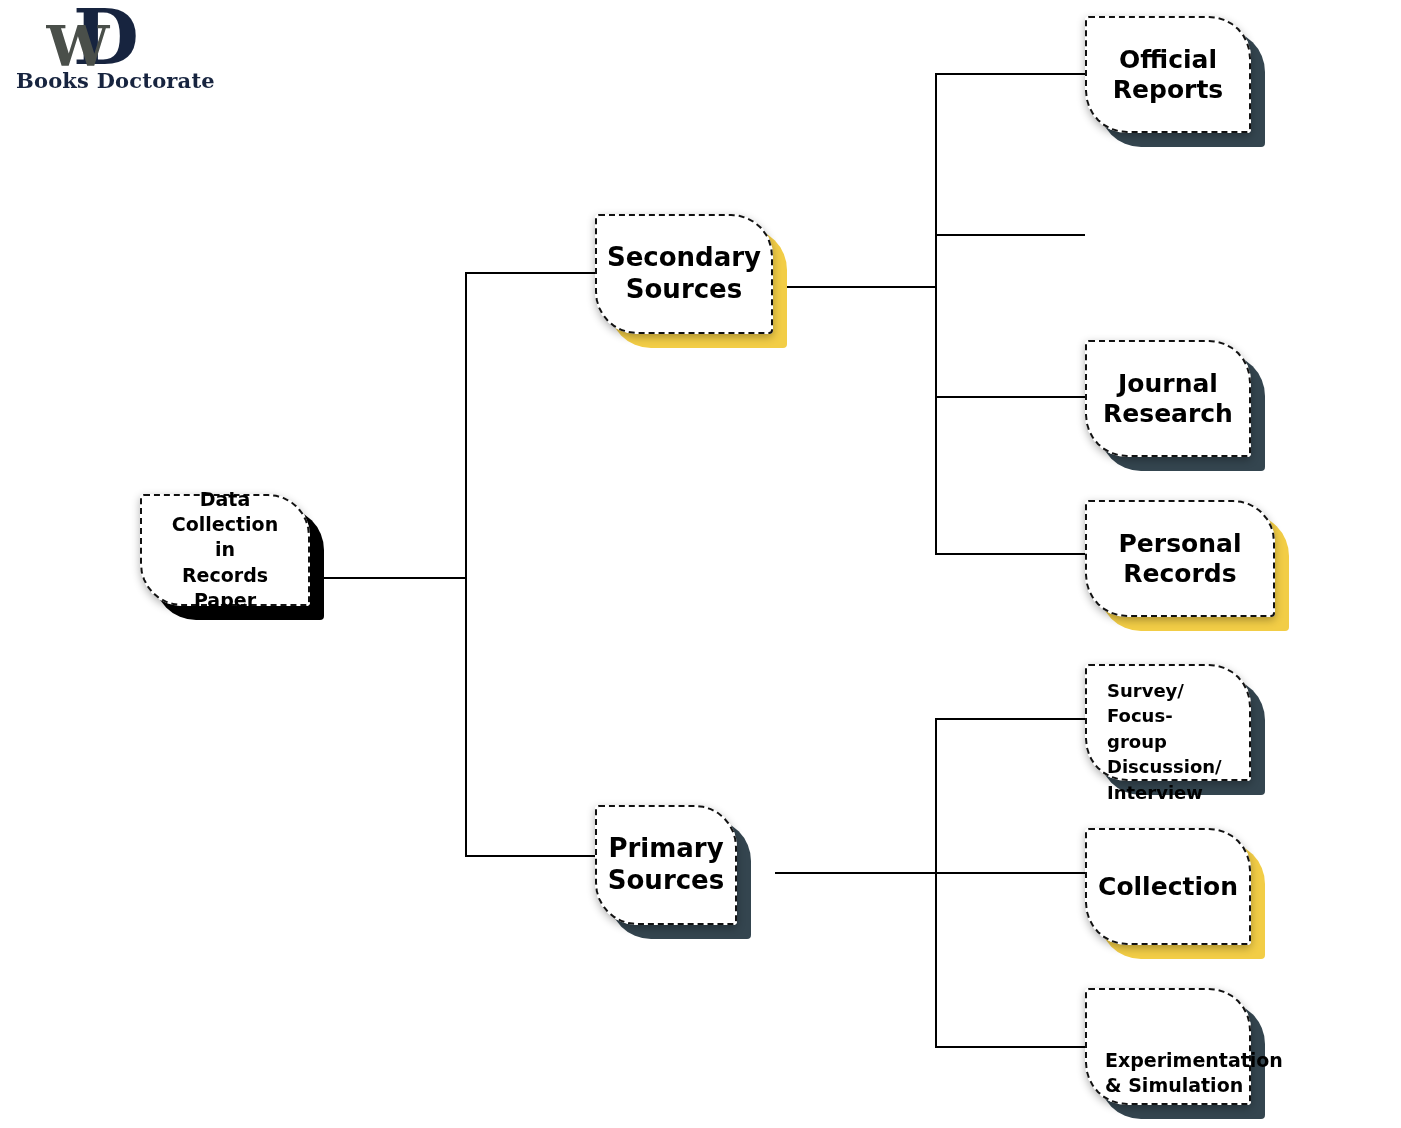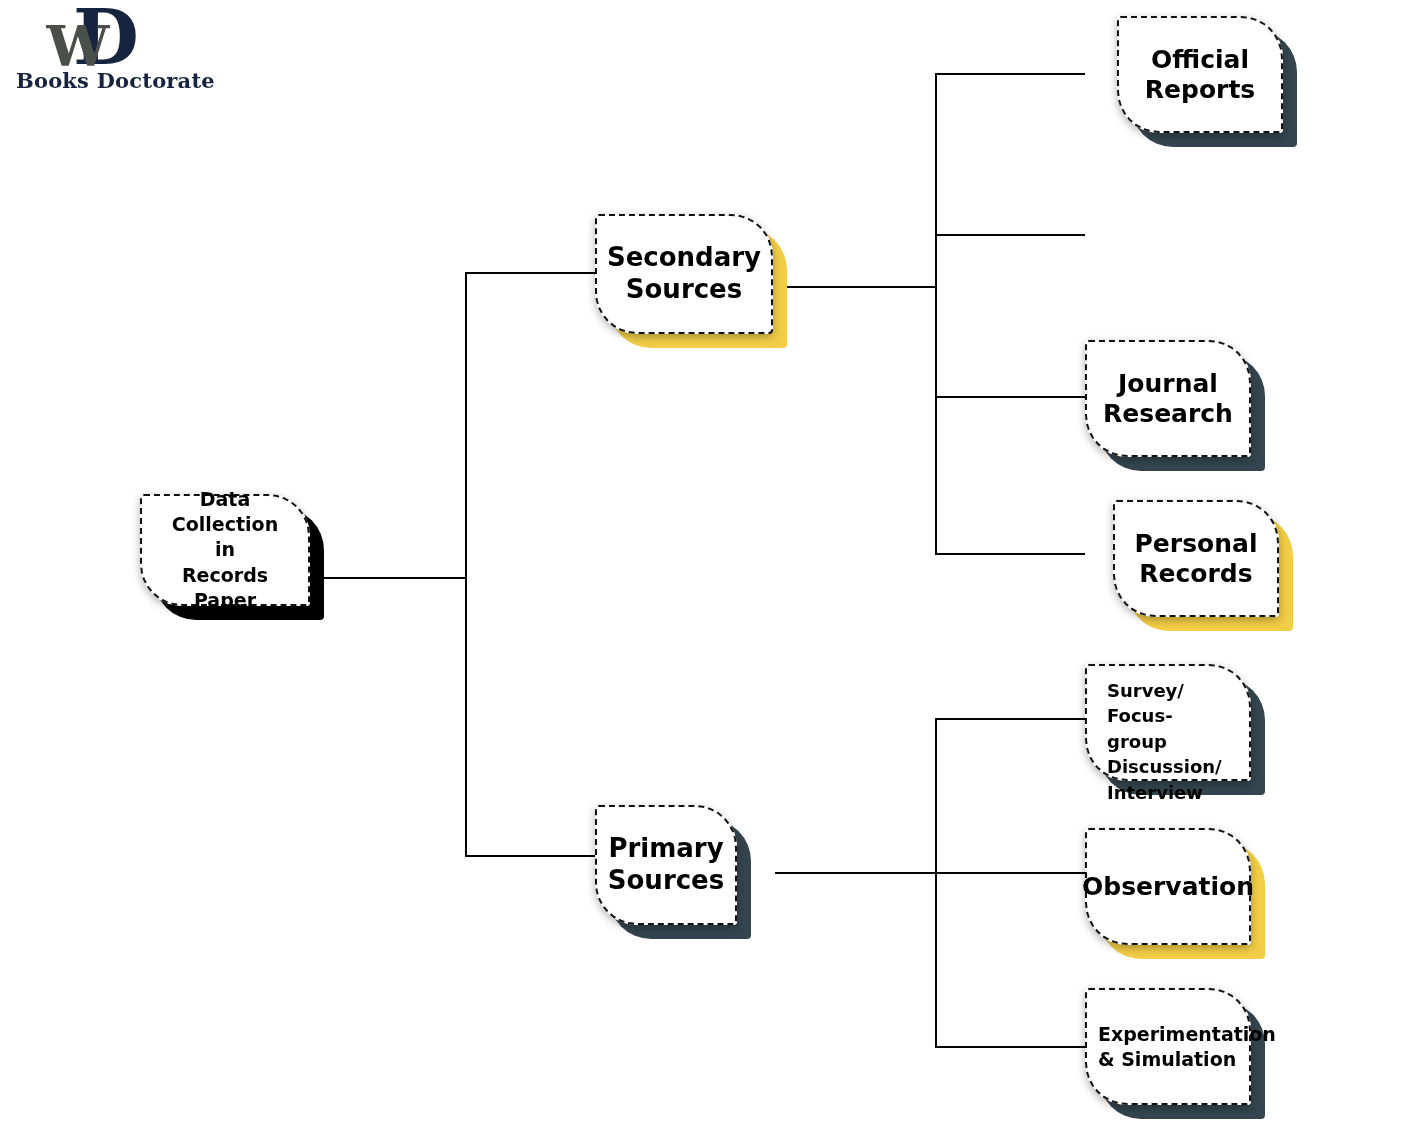--- a/index.html
+++ b/index.html
@@ -105,21 +105,21 @@
   
   .node.shadow-black  .shadow { background: #000000; }
   .node.shadow-navy   .shadow { background: #34454f; }
   .node.shadow-yellow .shadow { background: #f2cd46; }
 
   .node.root .label     { font-size: 19px; line-height: 1.32; }
   .node.branch .label   { font-size: 26px; line-height: 1.22; }
   .node.leaf .label     { font-size: 25px; line-height: 1.18; }
   .node.leaf-small .box { justify-content: flex-start; padding-left: 20px; }
   .node.leaf-small .label { font-size: 18px; text-align: left; line-height: 1.42; margin-top: 38px; }
-  .node.leaf-xsmall .box { justify-content: flex-start; padding-left: 11px; }
+  .node.leaf-xsmall .box { justify-content: flex-start; padding-left: 18px; align-items: flex-end; }
   .node.leaf-xsmall .label { font-size: 19px; text-align: left; line-height: 1.28; }
 </style>
 </head>
 <body>
 
 <div id="canvas">
 
   <div class="logo">
     <svg class="logo-mark" viewBox="0 0 180 72">
       <text x="98" y="58" font-family="DejaVu Serif, Liberation Serif, serif" font-size="76" font-weight="bold" fill="#17243f" text-anchor="middle">D</text>
@@ -170,40 +170,40 @@
 
   <div class="node branch shadow-navy" style="left:595px; top:805px; width:142px; height:120px;">
     <div class="shadow"></div>
     <div class="halo"></div>
     <div class="box">
       <span class="label">Primary
 Sources</span>
     </div>
   </div>
 
-  <div class="node leaf shadow-navy" style="left:1085px; top:16px; width:166px; height:117px;margin-left:32px;">
+  <div class="node leaf shadow-navy" style="left:1085px; top:16px; width:166px; height:117px;">
     <div class="shadow"></div>
     <div class="halo"></div>
     <div class="box">
       <span class="label">Official
 Reports</span>
     </div>
   </div>
 
 
   <div class="node leaf shadow-navy" style="left:1085px; top:340px; width:166px; height:117px;">
     <div class="shadow"></div>
     <div class="halo"></div>
     <div class="box">
       <span class="label">Journal
 Research</span>
     </div>
   </div>
 
-  <div class="node leaf shadow-yellow" style="left:1085px; top:500px; width:166px; height:117px;margin-left:28px;">
+  <div class="node leaf shadow-yellow" style="left:1085px; top:500px; width:190px; height:117px;">
     <div class="shadow"></div>
     <div class="halo"></div>
     <div class="box">
       <span class="label">Personal
 Records</span>
     </div>
   </div>
 
   <div class="node leaf-small shadow-navy" style="left:1085px; top:664px; width:166px; height:117px;">
     <div class="shadow"></div>
@@ -213,21 +213,21 @@
 group
 Discussion/
 Interview</span>
     </div>
   </div>
 
   <div class="node leaf shadow-yellow" style="left:1085px; top:828px; width:166px; height:117px;">
     <div class="shadow"></div>
     <div class="halo"></div>
     <div class="box">
-      <span class="label">Observation</span>
+      <span class="label">Collection</span>
     </div>
   </div>
 
   <div class="node leaf-xsmall shadow-navy" style="left:1085px; top:988px; width:166px; height:117px;">
     <div class="shadow"></div>
     <div class="halo"></div>
     <div class="box">
       <span class="label">Experimentation
 &amp; Simulation</span>
     </div>

